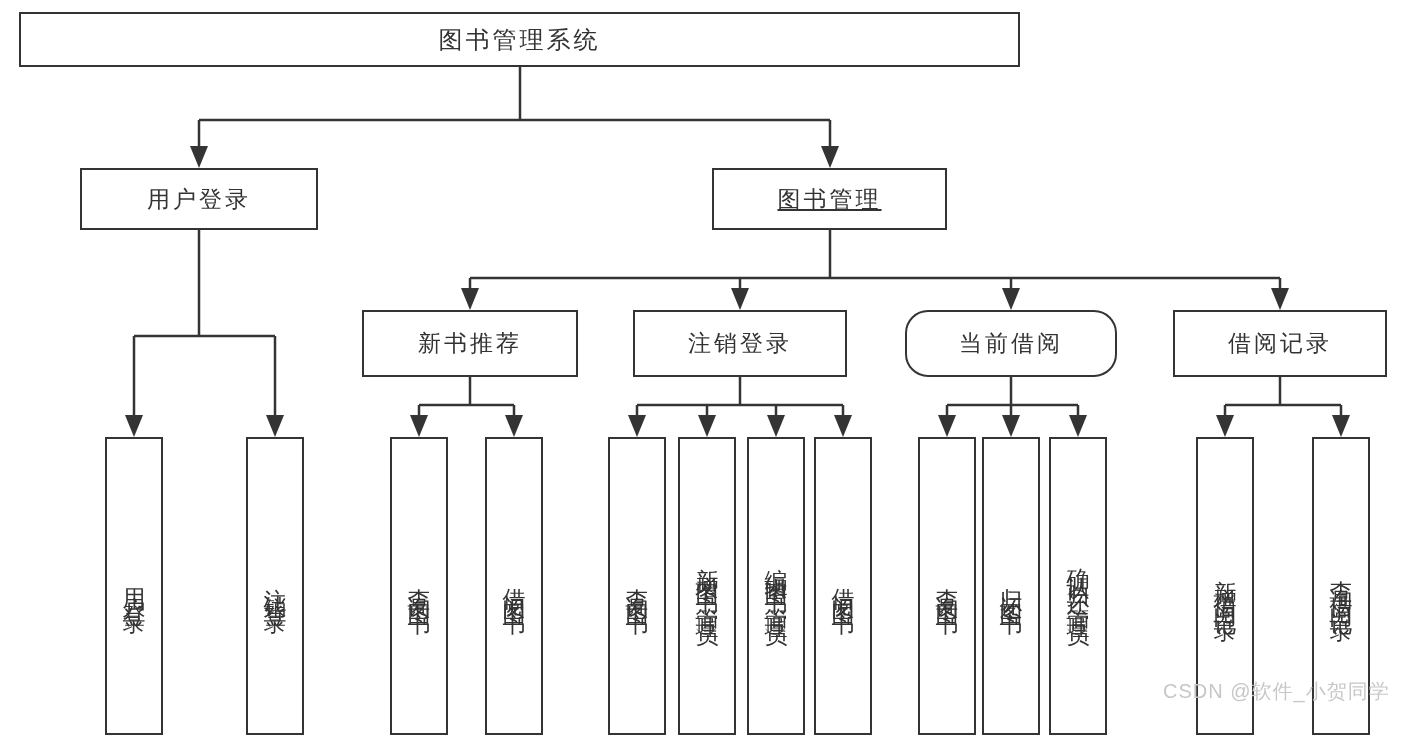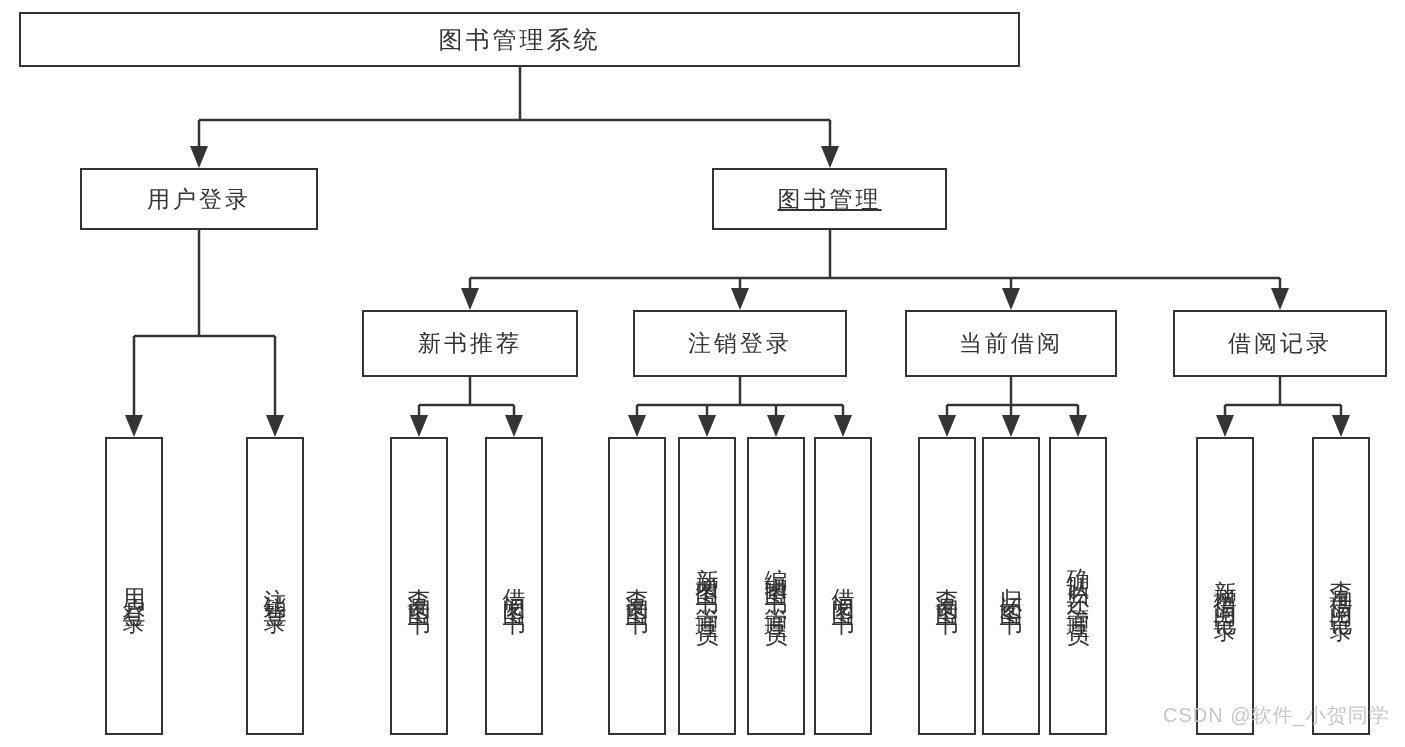--- a/index.html
+++ b/index.html
@@ -38,21 +38,20 @@
     white-space:nowrap;
   }
   .watermark{
     position:absolute;
     left:1163px;top:678px;
     font-size:20px;
     color:#c7c7c7;
     letter-spacing:1px;
     z-index:10;
     white-space:nowrap;
-    margin-top:24px;
   }
 </style>
 </head>
 <body>
 
 <div id="canvas">
 
   <svg id="wires" viewBox="0 0 1405 747" xmlns="http://www.w3.org/2000/svg">
     <g stroke="#343434" stroke-width="2.5" fill="none">
 
@@ -103,21 +102,21 @@
   <div class="hnode" style="left:712px;top:168px;width:235px;height:62px;text-decoration:underline;">
     <span>图书管理</span>
   </div>
 
   <div class="hnode" style="left:362px;top:310px;width:216px;height:67px;">
     <span>新书推荐</span>
   </div>
   <div class="hnode" style="left:633px;top:310px;width:214px;height:67px;">
     <span>注销登录</span>
   </div>
-  <div class="hnode" style="left:905px;top:310px;width:212px;height:67px;">
+  <div class="hnode" style="left:905px;top:310px;width:212px;height:67px;border-radius:23px;">
     <span>当前借阅</span>
   </div>
   <div class="hnode" style="left:1173px;top:310px;width:214px;height:67px;">
     <span>借阅记录</span>
   </div>
 
   <div class="leaf" style="left:105px;">
     <span class="vtext">用户登录</span>
   </div>
   <div class="leaf" style="left:246px;">

